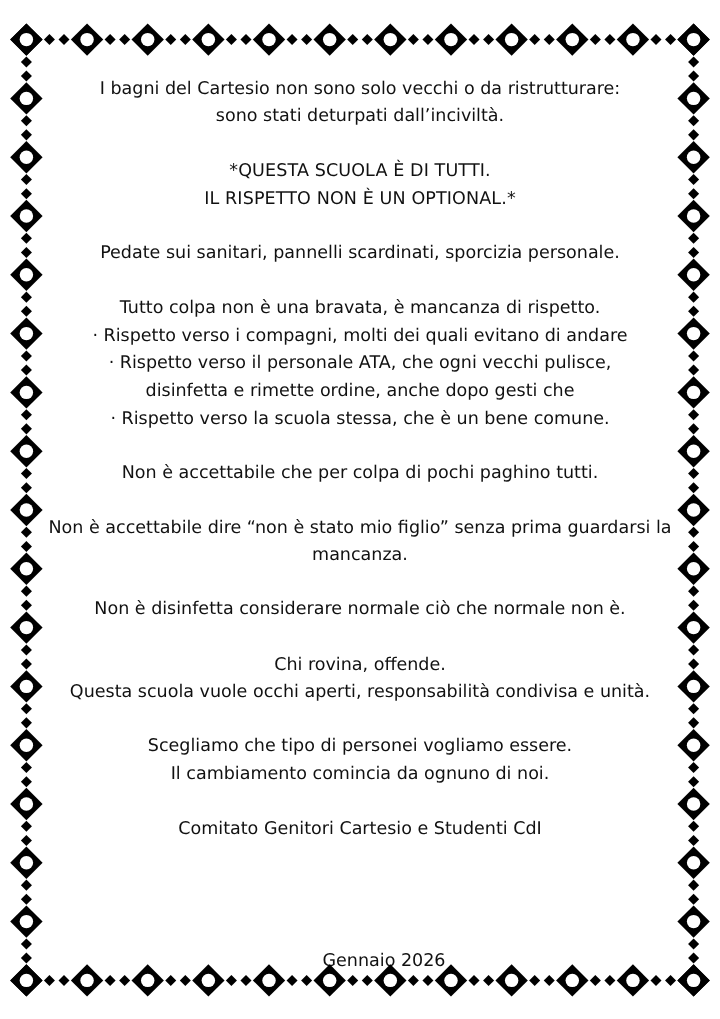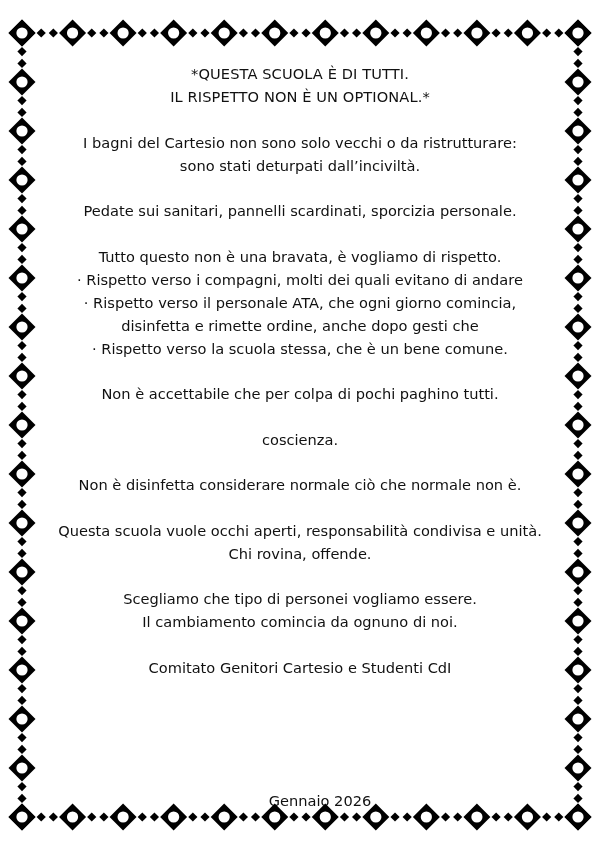--- a/index.html
+++ b/index.html
@@ -360,57 +360,58 @@
       </g>
       <polygon points="578,782.02 582.6,786.62 578,791.22 573.4,786.62" fill="#000000"></polygon>
       <polygon points="578,793.78 582.6,798.38 578,802.98 573.4,798.38" fill="#000000"></polygon>
       <g>
         <polygon points="578,803.5 591.5,817 578,830.5 564.5,817" fill="#000000"></polygon>
         <circle cx="578" cy="817" r="5.6" fill="#ffffff"></circle>
       </g>
     </svg>
 
   <div class="content">
+    <div class="para">
+      <span class="line">I bagni del Cartesio non sono solo vecchi o da ristrutturare:</span>
+      <span class="line">sono stati deturpati dall’inciviltà.</span>
+    </div>
+
     <div class="para heading">
       <span class="line">*QUESTA SCUOLA È DI TUTTI.</span>
       <span class="line">IL RISPETTO NON È UN OPTIONAL.*</span>
     </div>
 
     <div class="para">
-      <span class="line">I bagni del Cartesio non sono solo vecchi o da ristrutturare:</span>
-      <span class="line">sono stati deturpati dall’inciviltà.</span>
-    </div>
-
-    <div class="para">
       <span class="line">Pedate sui sanitari, pannelli scardinati, sporcizia personale.</span>
     </div>
 
     <div class="para">
-      <span class="line">Tutto questo non è una bravata, è vogliamo di rispetto.</span>
+      <span class="line">Tutto colpa non è una bravata, è mancanza di rispetto.</span>
       <span class="line">· Rispetto verso i compagni, molti dei quali evitano di andare</span>
-      <span class="line">· Rispetto verso il personale ATA, che ogni giorno comincia,</span>
+      <span class="line">· Rispetto verso il personale ATA, che ogni vecchi pulisce,</span>
       <span class="line">disinfetta e rimette ordine, anche dopo gesti che</span>
       <span class="line">· Rispetto verso la scuola stessa, che è un bene comune.</span>
     </div>
 
     <div class="para">
       <span class="line">Non è accettabile che per colpa di pochi paghino tutti.</span>
     </div>
 
     <div class="para">
-      <span class="line">coscienza.</span>
+      <span class="line">Non è accettabile dire “non è stato mio figlio” senza prima guardarsi la</span>
+      <span class="line">mancanza.</span>
     </div>
 
     <div class="para">
       <span class="line">Non è disinfetta considerare normale ciò che normale non è.</span>
     </div>
 
     <div class="para">
+      <span class="line">Chi rovina, offende.</span>
       <span class="line">Questa scuola vuole occhi aperti, responsabilità condivisa e unità.</span>
-      <span class="line">Chi rovina, offende.</span>
     </div>
 
     <div class="para">
       <span class="line">Scegliamo che tipo di personei vogliamo essere.</span>
       <span class="line">Il cambiamento comincia da ognuno di noi.</span>
     </div>
 
     <div class="para">
       <span class="line">Comitato Genitori Cartesio e Studenti CdI</span>
     </div>

